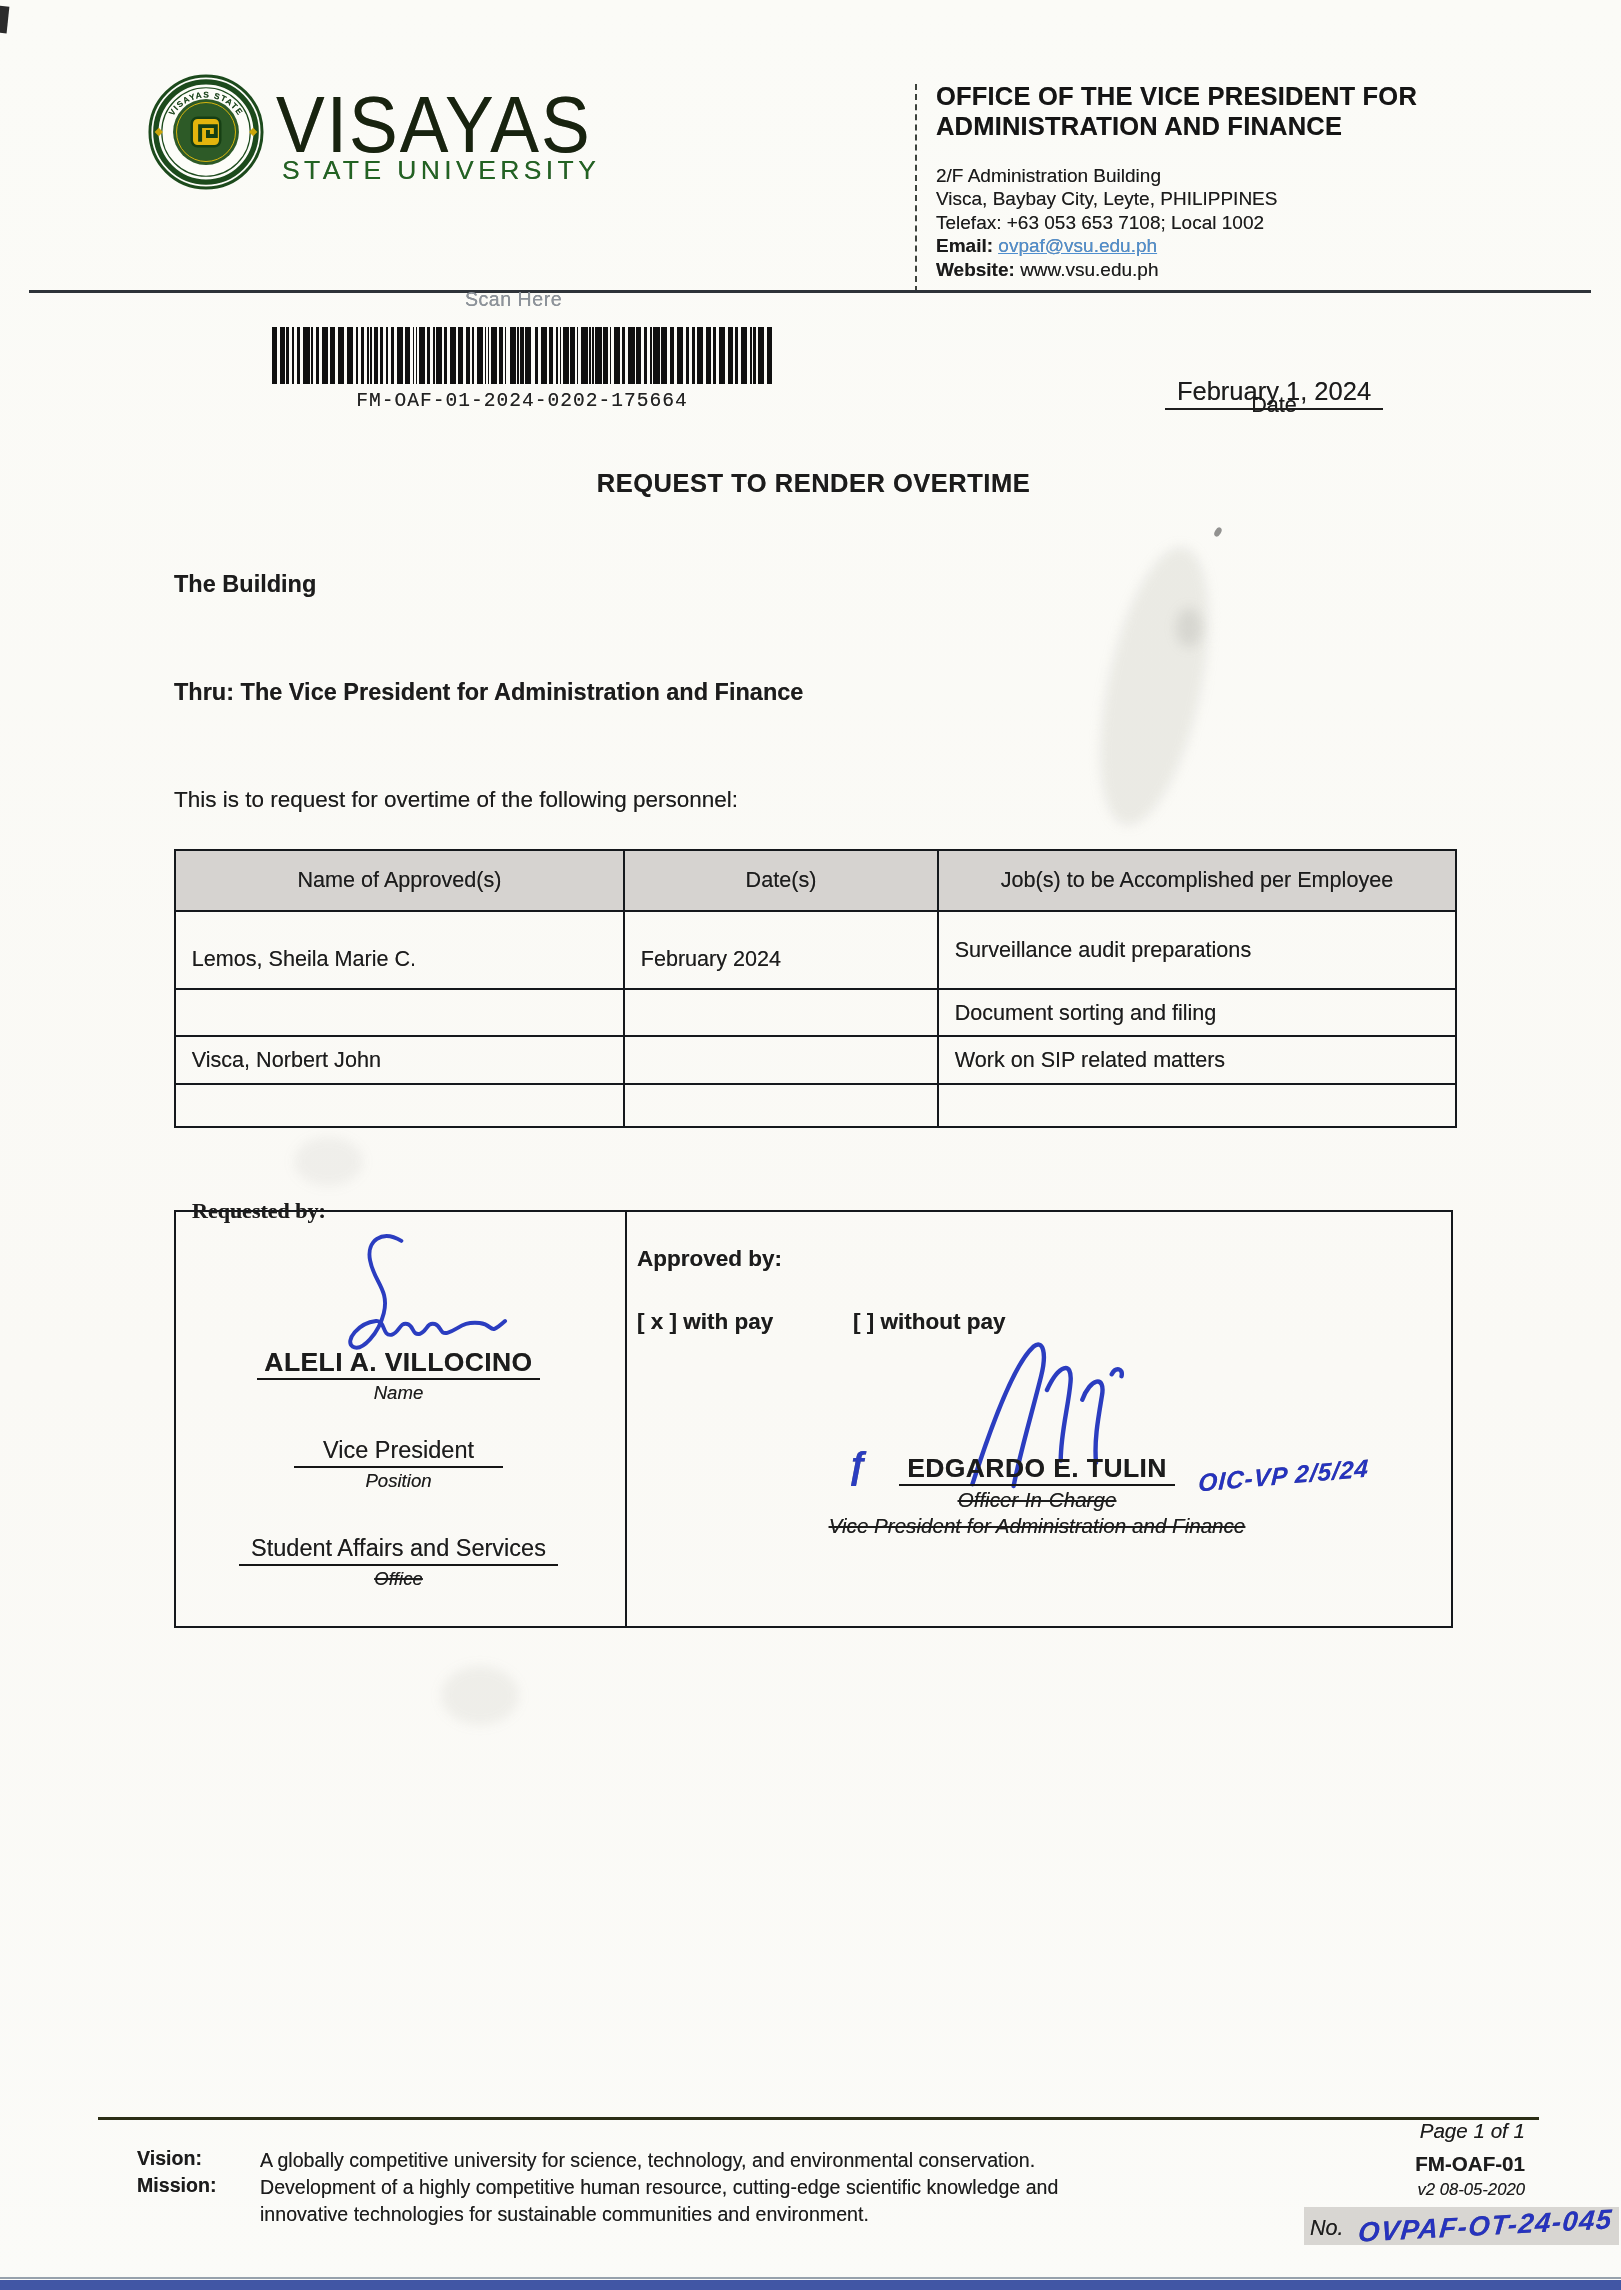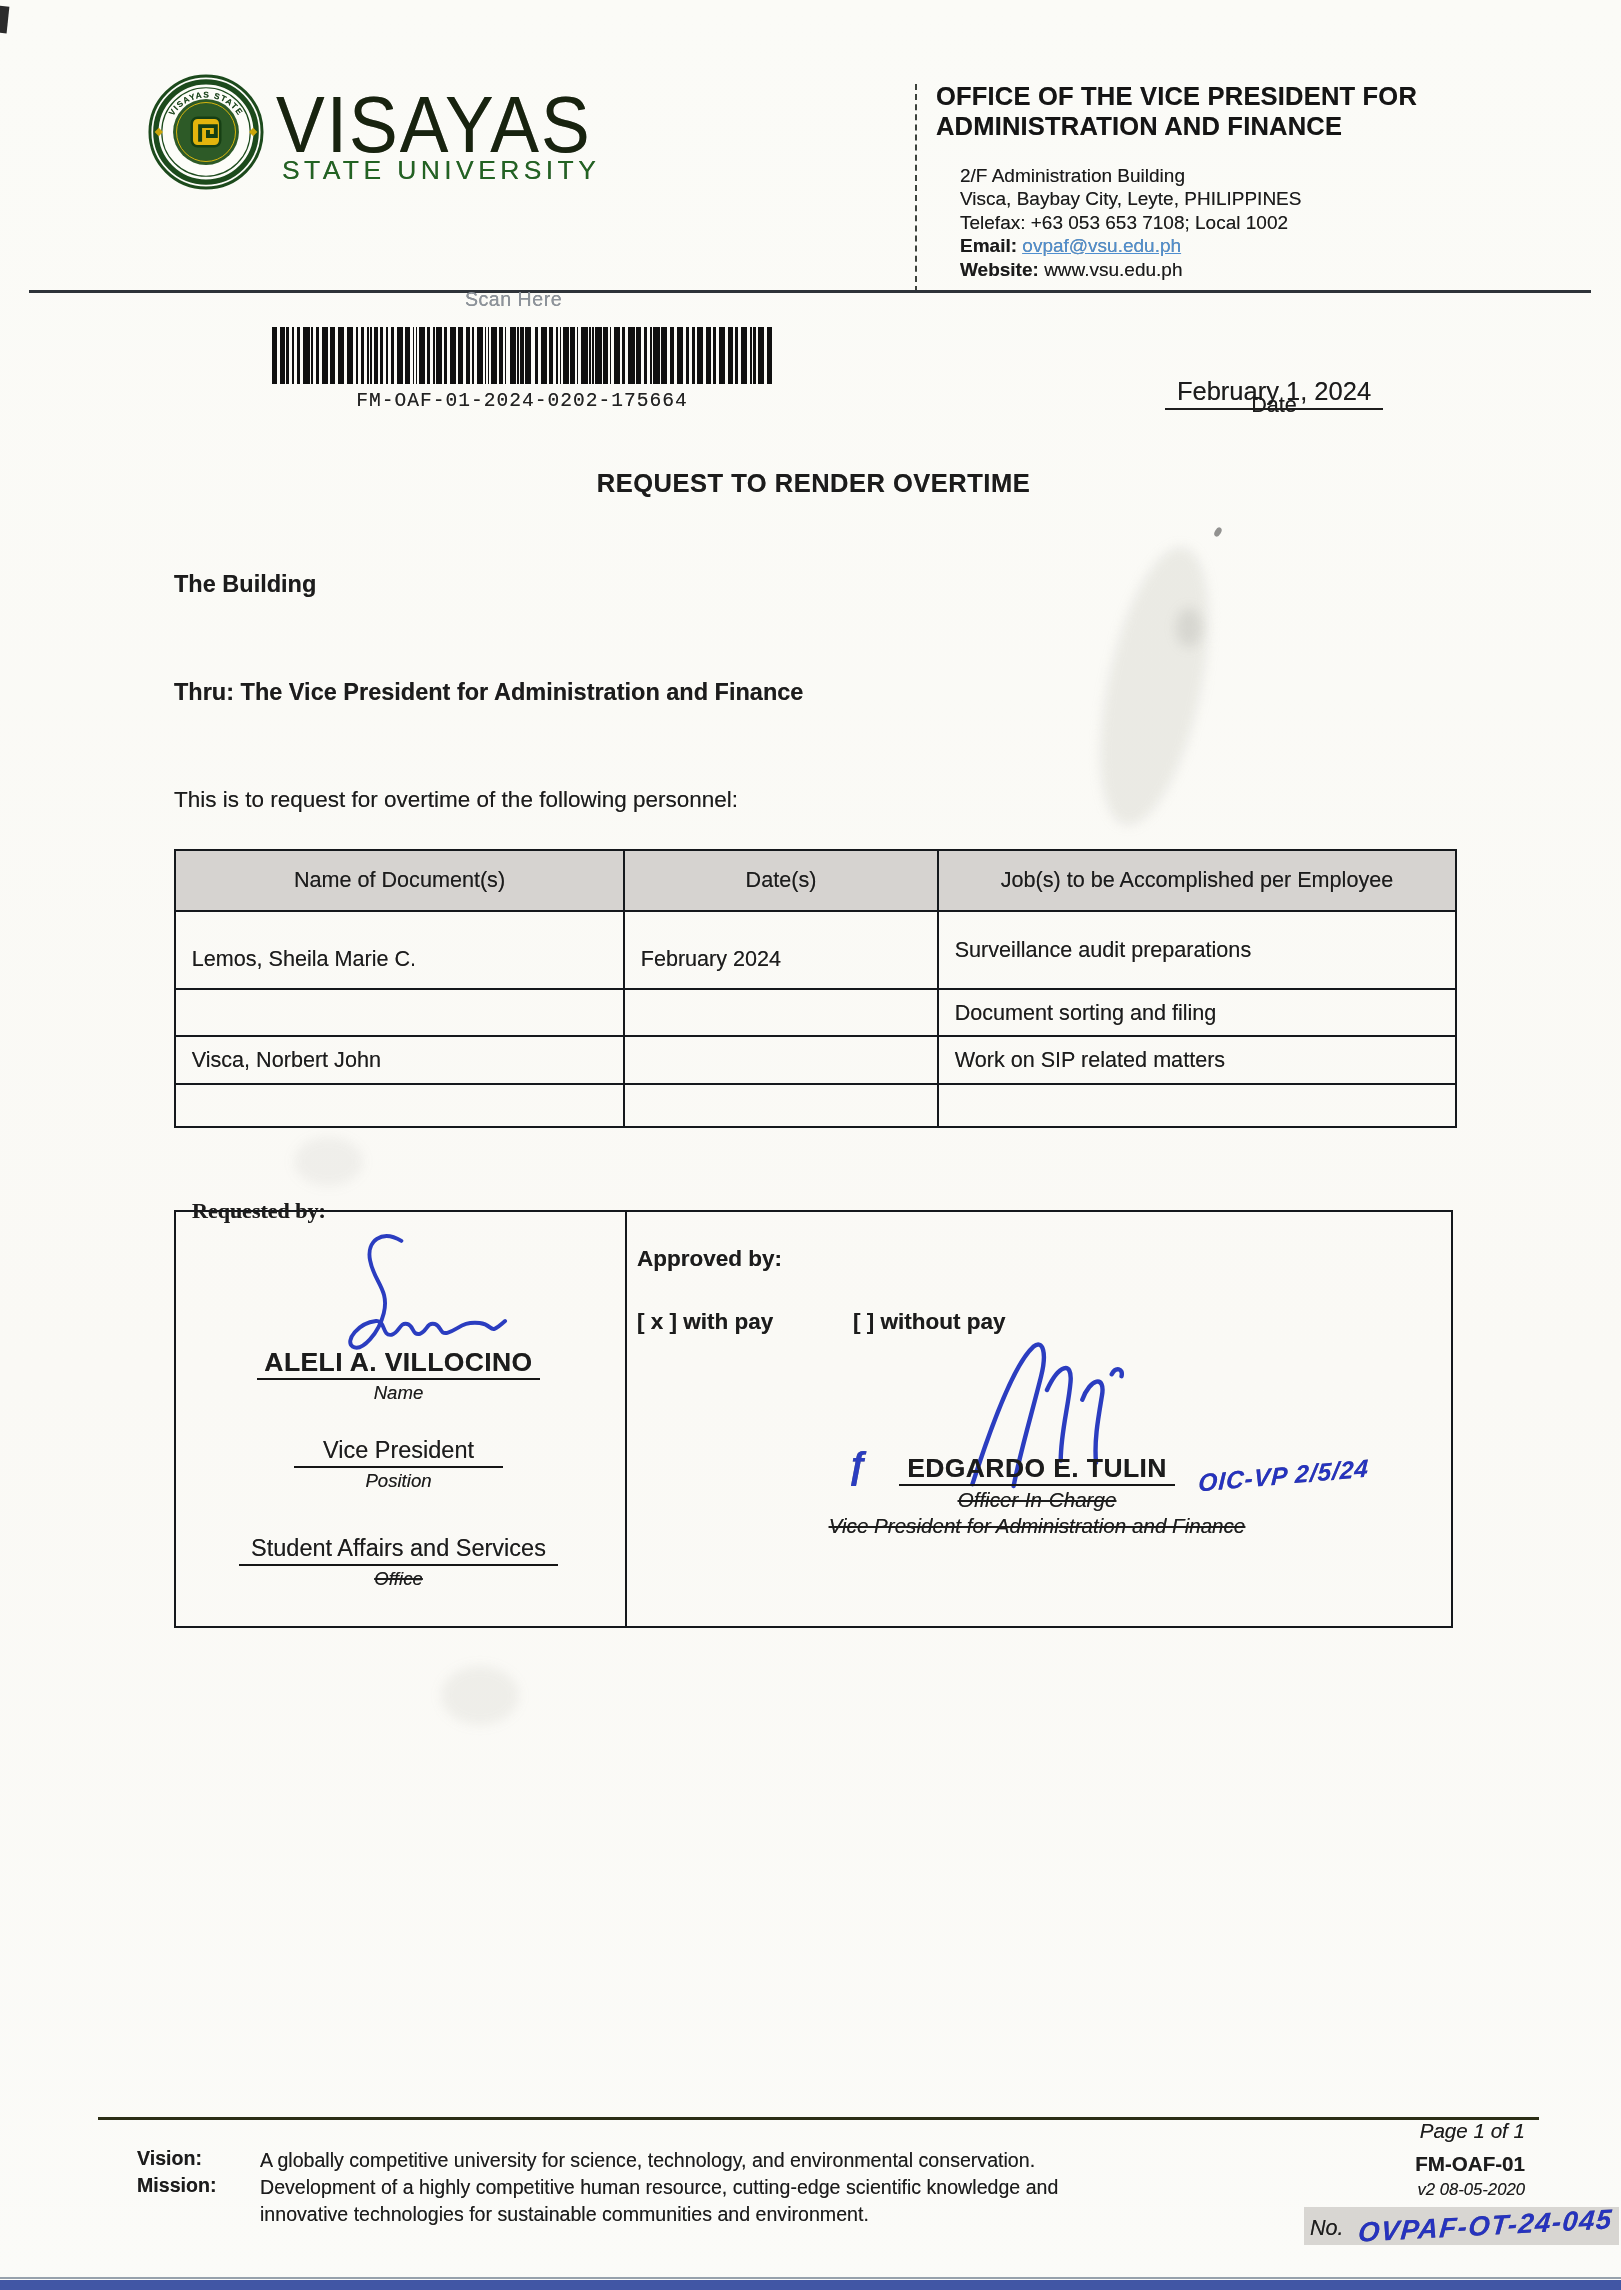--- a/index.html
+++ b/index.html
@@ -15,21 +15,21 @@
   .b{font-weight:bold;}
   .i{font-style:italic;}
   .center{text-align:center;}
   .struck{text-decoration:line-through;text-decoration-thickness:2px;}
   .ul{display:inline-block;border-bottom:2.5px solid #1d1d1d;margin-top:24px;}
   
   .visayas{font-size:73px;font-weight:400;letter-spacing:2px;color:#18230f;transform:scaleY(1.1);transform-origin:top left;}
   .stateuni{font-size:26.5px;letter-spacing:4.4px;color:#226322;font-weight:500;}
   .vdash{border-left:2.5px dashed #3c423c;height:208px;}
   .off-title{font-size:25.5px;font-weight:bold;letter-spacing:0.2px;color:#151515;}
-  .off-line{font-size:19px;color:#1b1b1b;margin-left:24px;}
+  .off-line{font-size:19px;color:#1b1b1b;}
   .email-link{color:#4f8fd0;text-decoration:underline;}
   .hrule{background:#2e3338;height:2.5px;}
   .scanhere{color:#8d949c;font-size:19.6px;letter-spacing:0.5px;}
   #barcode{display:flex;align-items:stretch;}
   #barcode i,#barcode s{display:block;height:100%;}
   #barcode i{background:#101010;}
   .bclabel{font-family:"Liberation Mono","DejaVu Sans Mono",monospace;font-size:19.6px;letter-spacing:1px;color:#222;}
   
   table.main{border-collapse:collapse;table-layout:fixed;width:1280px;}
   table.main td,table.main th{border:2.5px solid #15181c;font-size:21.6px;font-weight:normal;overflow:hidden;}
@@ -278,21 +278,21 @@
   <div class="abs" data-name="intro-line" style="left:174px;top:787px;font-size:22.5px;">This is to request for overtime of the following personnel:</div>
 
   <table class="main abs" data-name="overtime-table" style="left:174px;top:849px;">
     <colgroup>
         <col style="width:449px">
         <col style="width:314px">
         <col style="width:518px">
       </colgroup>
     <tbody>
         <tr data-name="table-header-row" style="height:61px;">
-      <th data-name="column-header-name">Name of Document(s)</th>
+      <th data-name="column-header-name">Name of Approved(s)</th>
       <th data-name="column-header-dates">Date(s)</th>
       <th data-name="column-header-jobs">Job(s) to be Accomplished per Employee</th>
     </tr>
     <tr data-name="table-row" style="height:78px;">
       <td class="cl cbot" data-name="employee-name-cell">Lemos, Sheila Marie C.</td>
       <td class="cl cbot" data-name="date-cell">February 2024</td>
       <td class="cl" data-name="job-cell">Surveillance audit preparations</td>
     </tr>
     <tr data-name="table-row" style="height:47px;">
       <td class="cl" data-name="employee-name-cell"></td>

